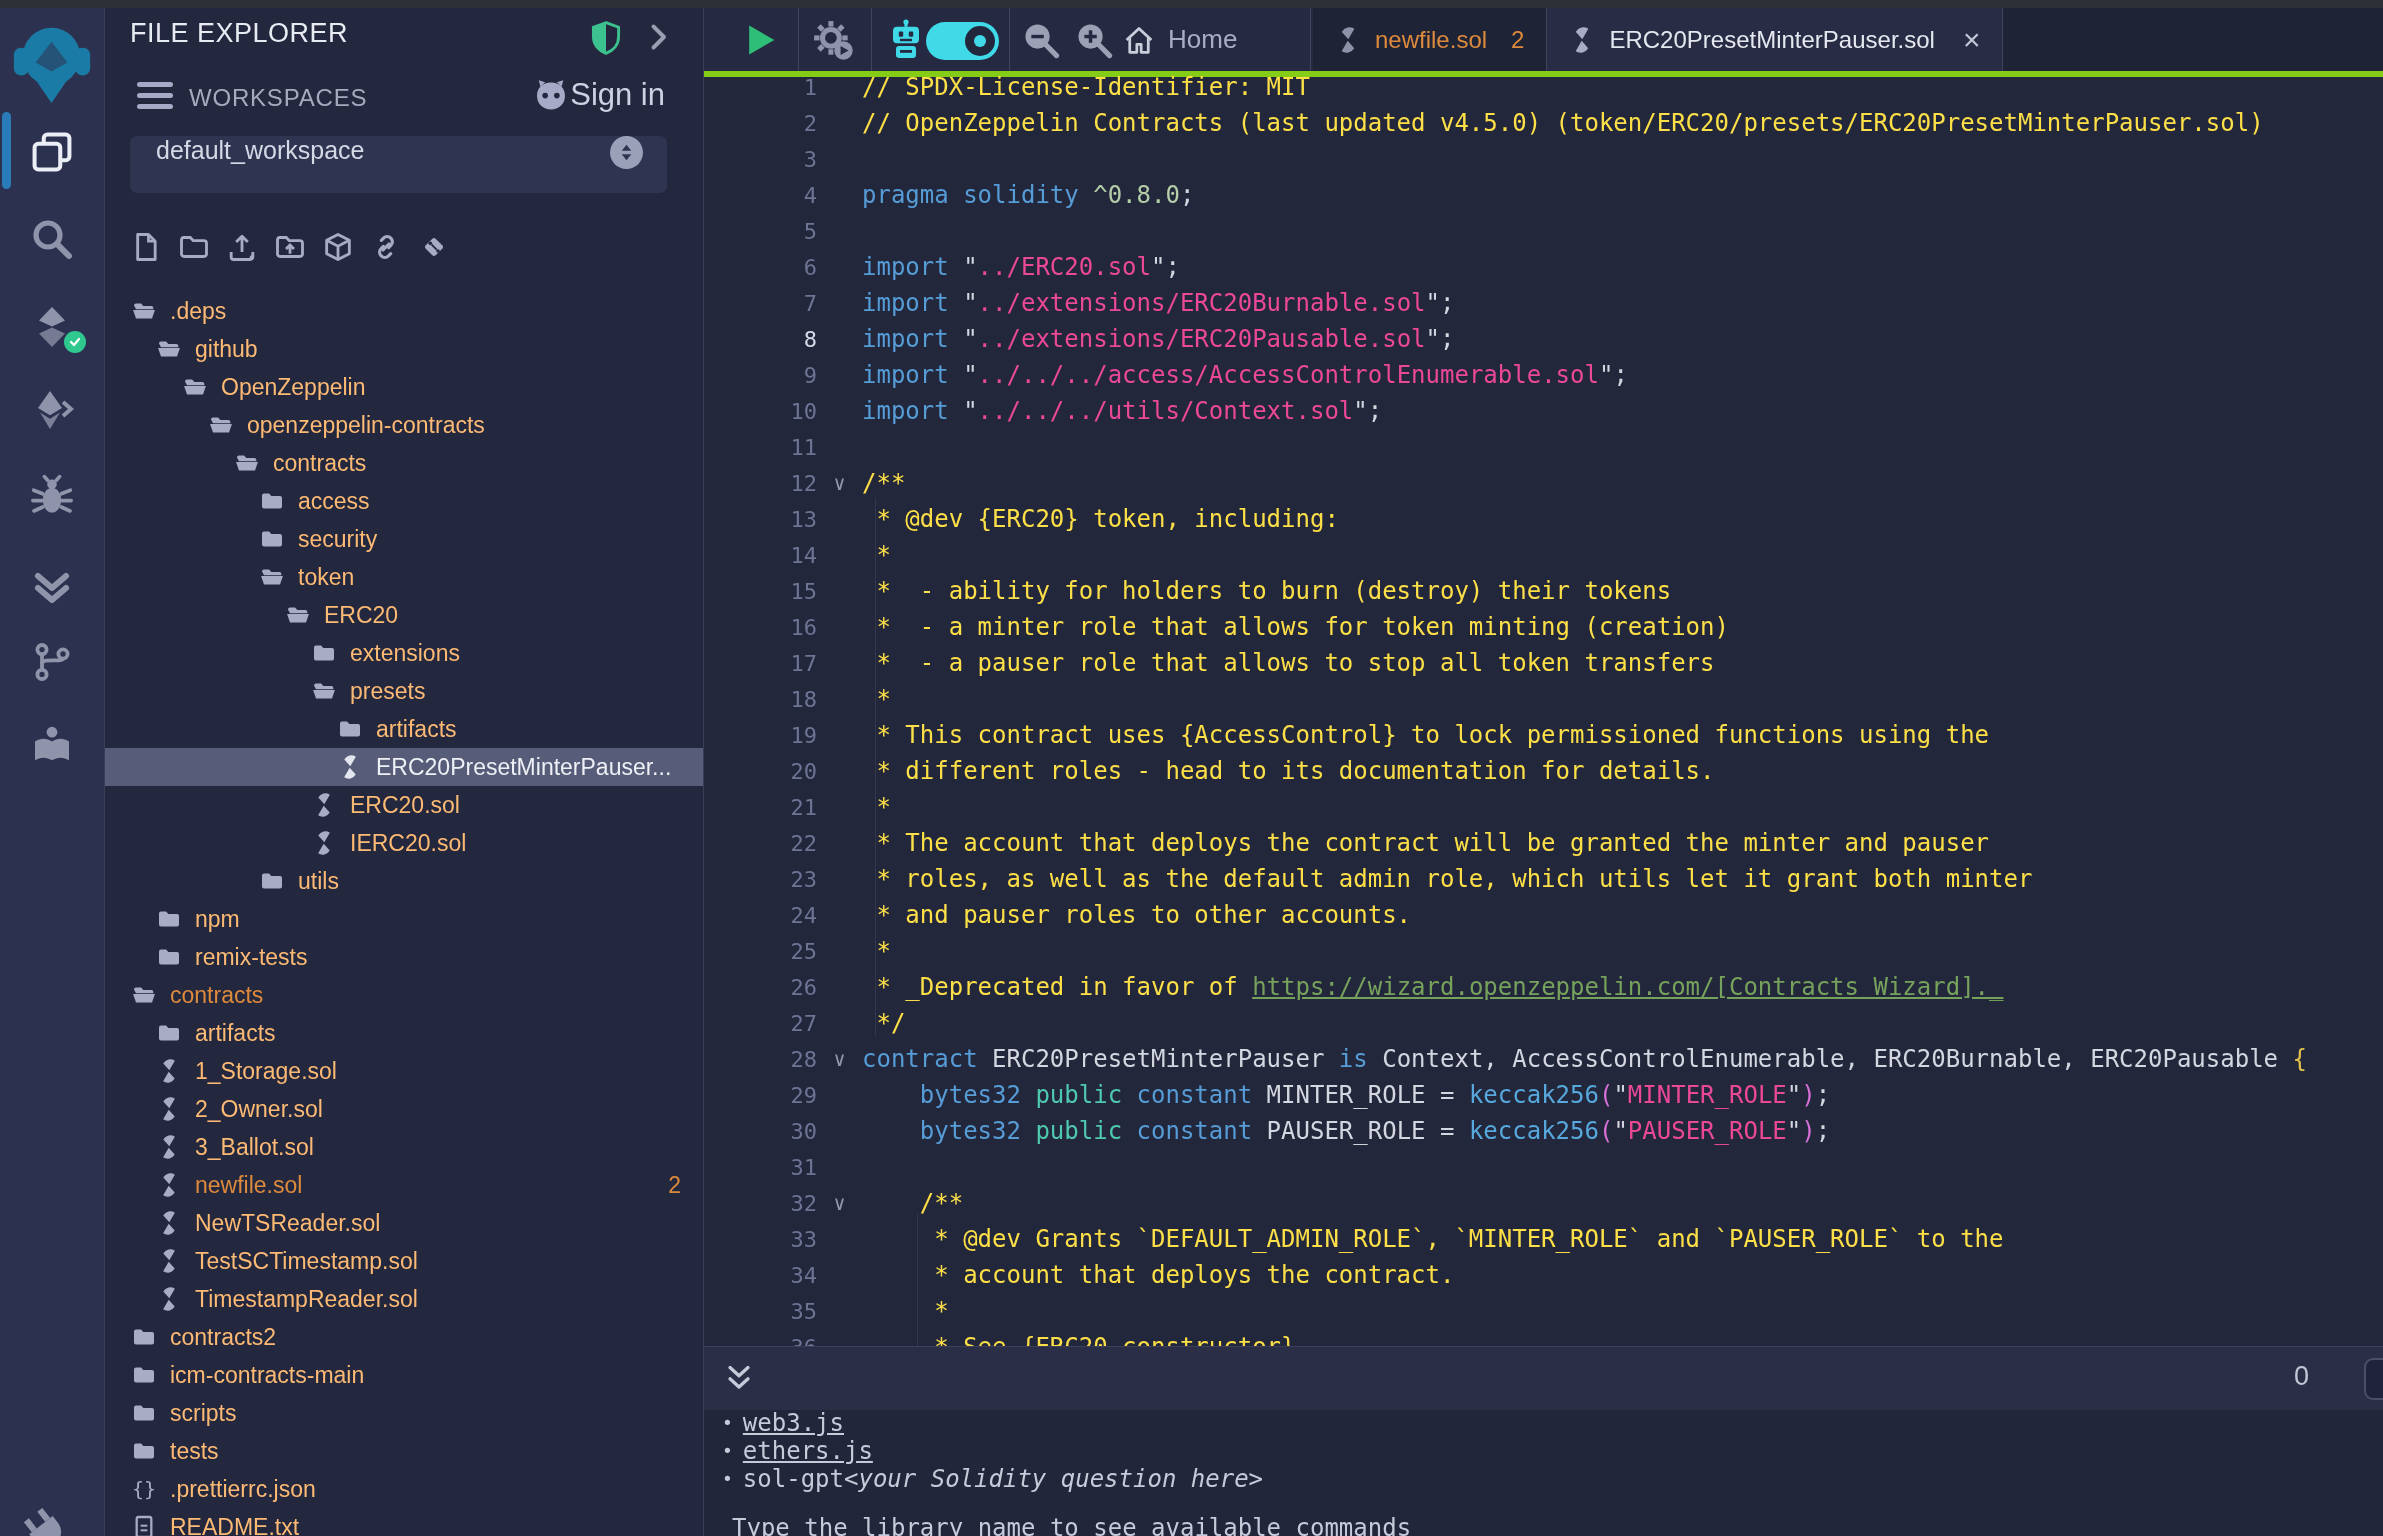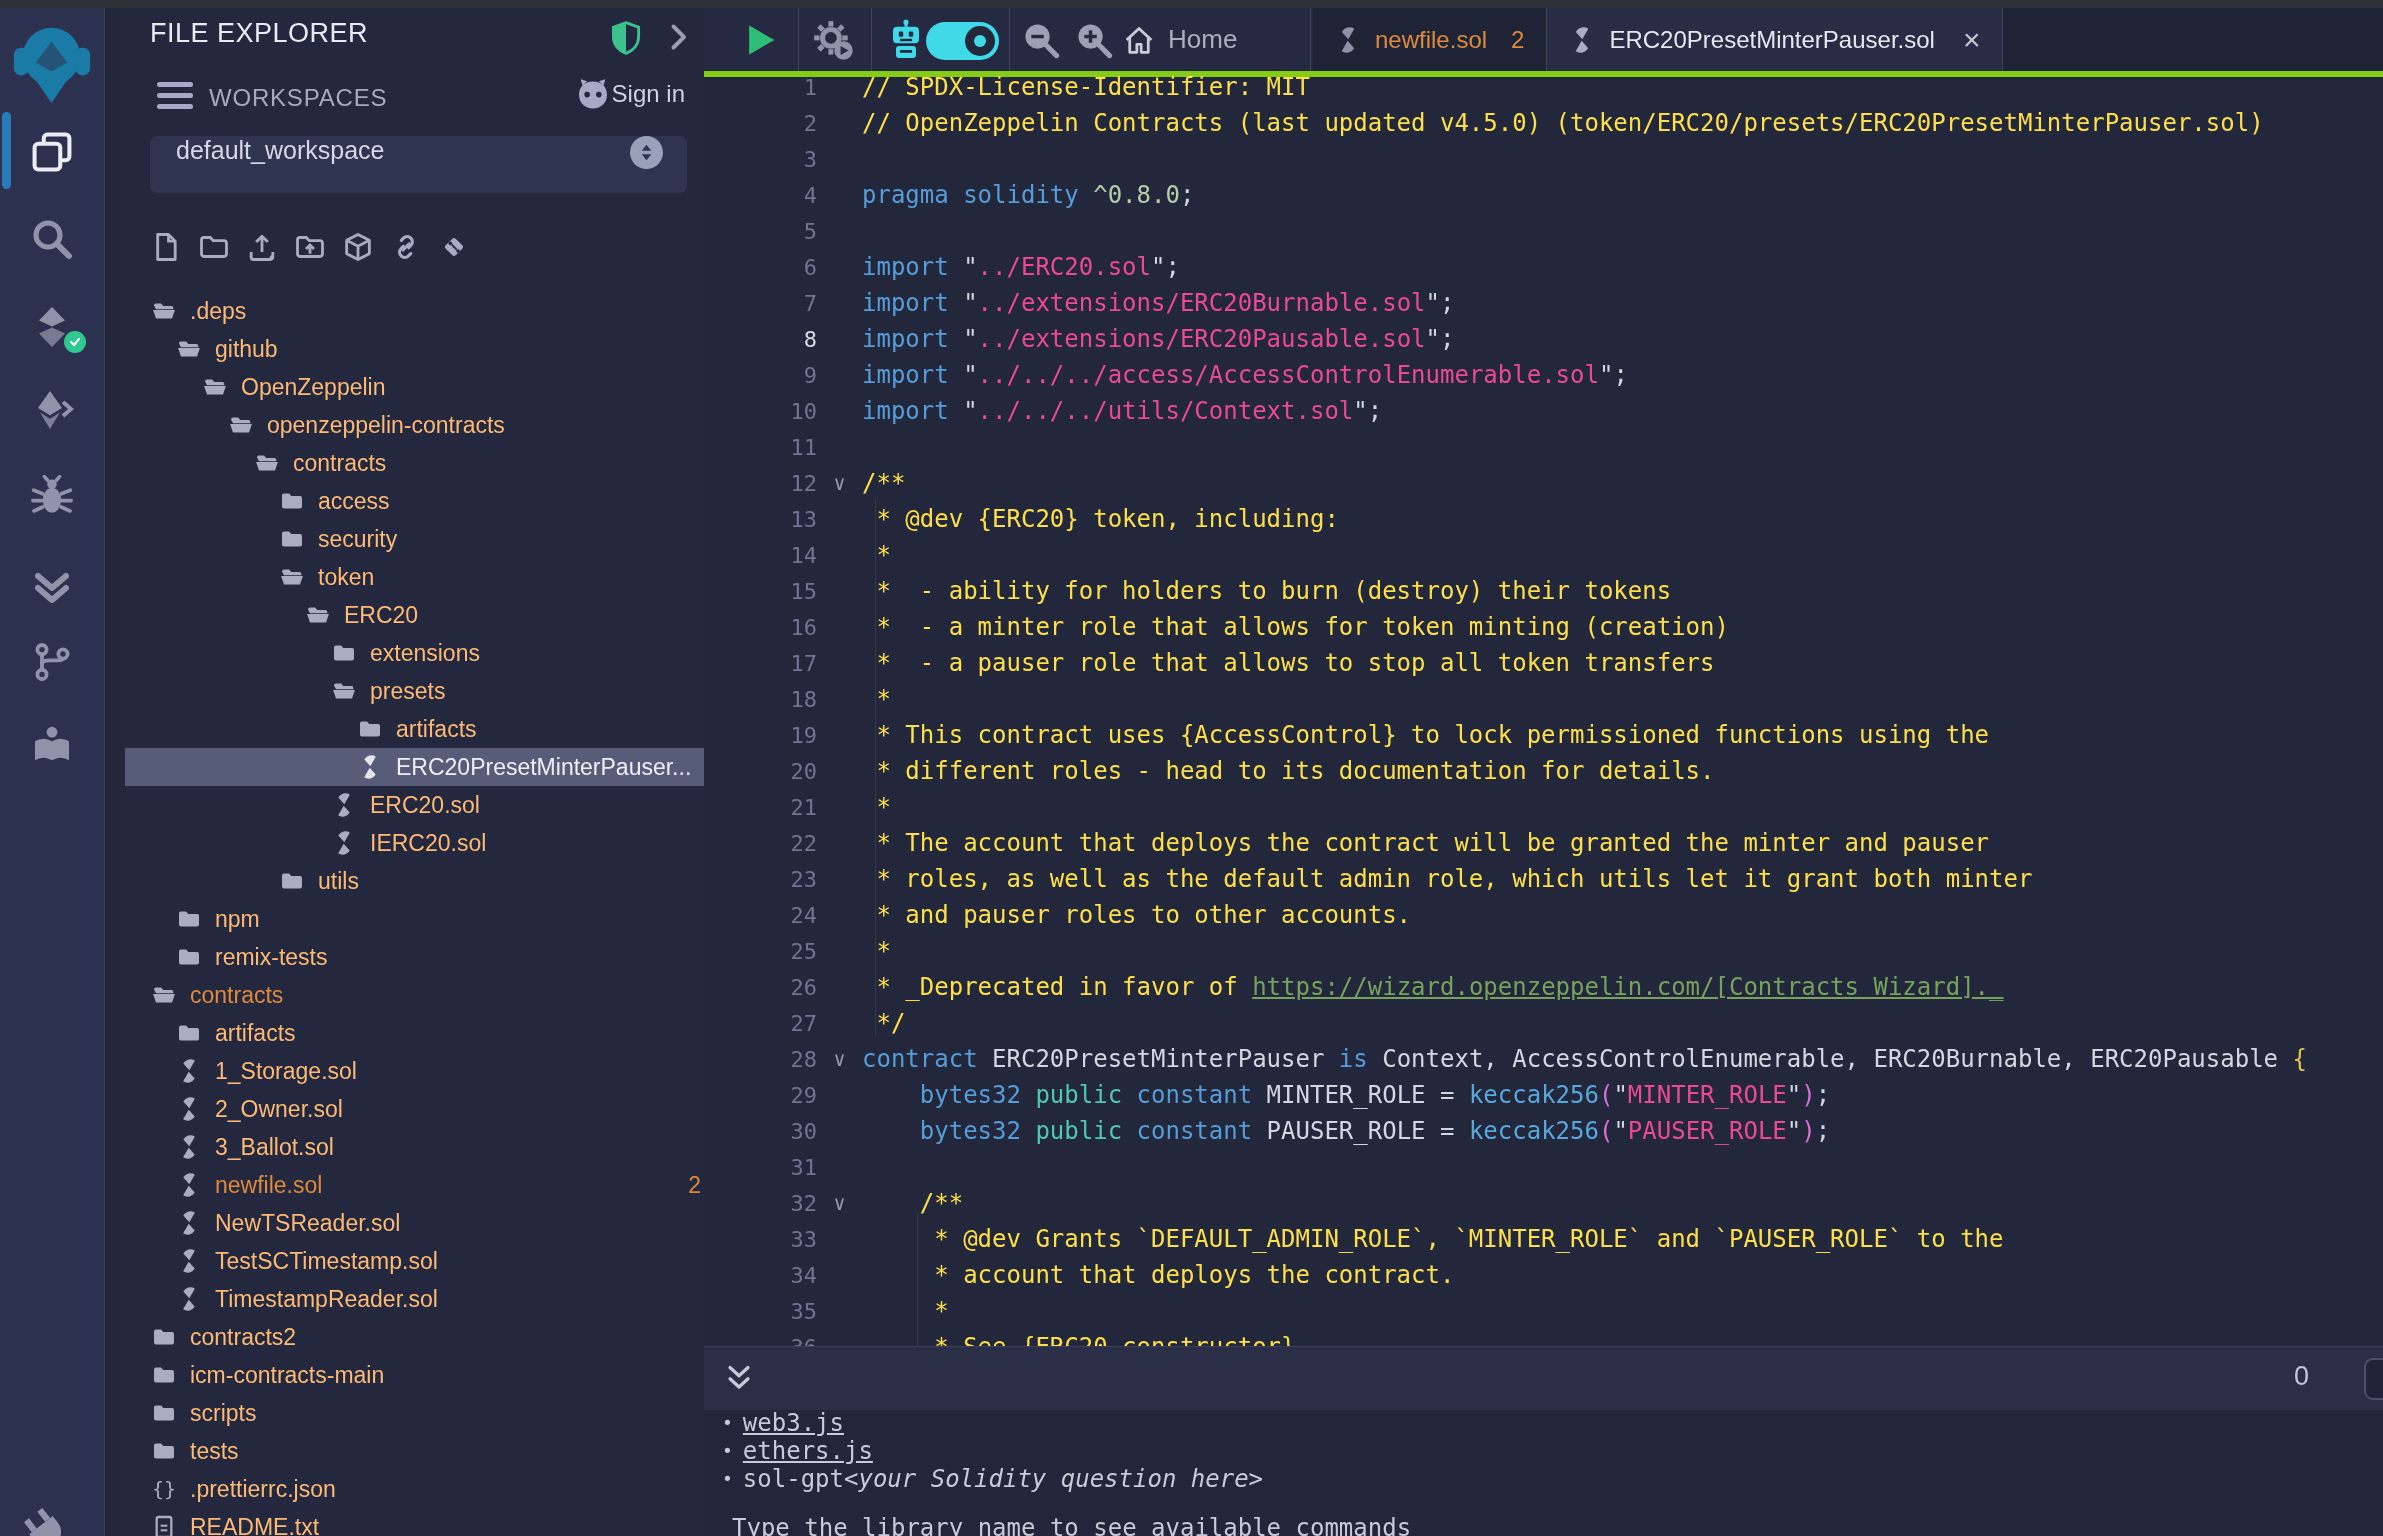--- a/index.html
+++ b/index.html
@@ -12,27 +12,27 @@
   .logo{position:absolute;left:0;top:4px;width:104px;height:95px;color:#1a7ca6;}
   .a-ind{position:absolute;left:2px;top:104px;width:9px;height:77px;border-radius:5px;background:#2a7cb8;}
   .a-item{position:absolute;left:0;width:104px;height:61px;display:flex;align-items:center;justify-content:center;color:#8f94aa;cursor:pointer;}
   .a-item.active{color:#eceef5;}
   .a-item svg{width:44px;height:44px;}
   .a-badge{position:absolute;right:18px;bottom:4px;width:22px;height:22px;border-radius:50%;background:#2fc98f;display:flex;align-items:center;justify-content:center;}
   .a-badge svg{width:14px;height:14px;}
   .plugwrap{position:absolute;left:22px;bottom:-22px;width:51px;height:51px;color:#8f94aa;transform:rotate(-38deg);}
 
   
-  .panel{position:absolute;left:105px;top:8px;width:598px;height:1529px;background:#24283e;border-right:1px solid #3a3e54;overflow:hidden;margin-left:20px;}
+  .panel{position:absolute;left:105px;top:8px;width:598px;height:1529px;background:#24283e;border-right:1px solid #3a3e54;overflow:hidden;}
   .p-title{position:absolute;left:25px;top:10px;font-size:27px;font-weight:500;letter-spacing:0.5px;color:#e9ebf3;}
   .p-shield{position:absolute;left:483px;top:12px;width:36px;height:36px;}
   .p-chev{position:absolute;left:538px;top:14px;width:30px;height:30px;color:#9a9eb3;}
   .p-burger{position:absolute;left:30px;top:71px;width:40px;height:34px;color:#a6aac6;}
   .p-ws{position:absolute;left:84px;top:76px;font-size:24px;letter-spacing:0.8px;color:#a7aabf;}
-  .p-signin{position:absolute;right:38px;top:69px;display:flex;align-items:center;color:#cdd1e2;font-size:24px;cursor:pointer;}
+  .p-signin{position:absolute;right:38px;top:69px;display:flex;align-items:center;color:#cdd1e2;font-size:31px;cursor:pointer;}
   .p-signin svg{width:38px;height:34px;color:#a6aac6;}
   .wsel{position:absolute;left:25px;top:128px;width:537px;height:57px;background:#2f3450;border-radius:7px;display:flex;align-items:flex-start;cursor:pointer;}
   .wsel .wlab{margin-left:26px;font-size:25px;color:#d5d9e6;}
   .wsel .wcaret{position:absolute;right:24px;width:33px;height:33px;border-radius:50%;background:#9aa0b8;display:flex;align-items:center;justify-content:center;}
   .wsel .wcaret svg{width:19px;height:19px;color:#2f3450;}
   .ftools{position:absolute;left:25px;top:220px;height:44px;display:flex;gap:16px;}
   .ftools .fti{width:32px;height:38px;color:#a7abc3;cursor:pointer;display:flex;align-items:center;justify-content:center;}
   .ftools .fti svg{width:30px;height:30px;}
   .tree{position:absolute;left:0;top:284px;width:598px;}
   .trow{position:relative;height:38px;display:flex;align-items:center;cursor:pointer;}

